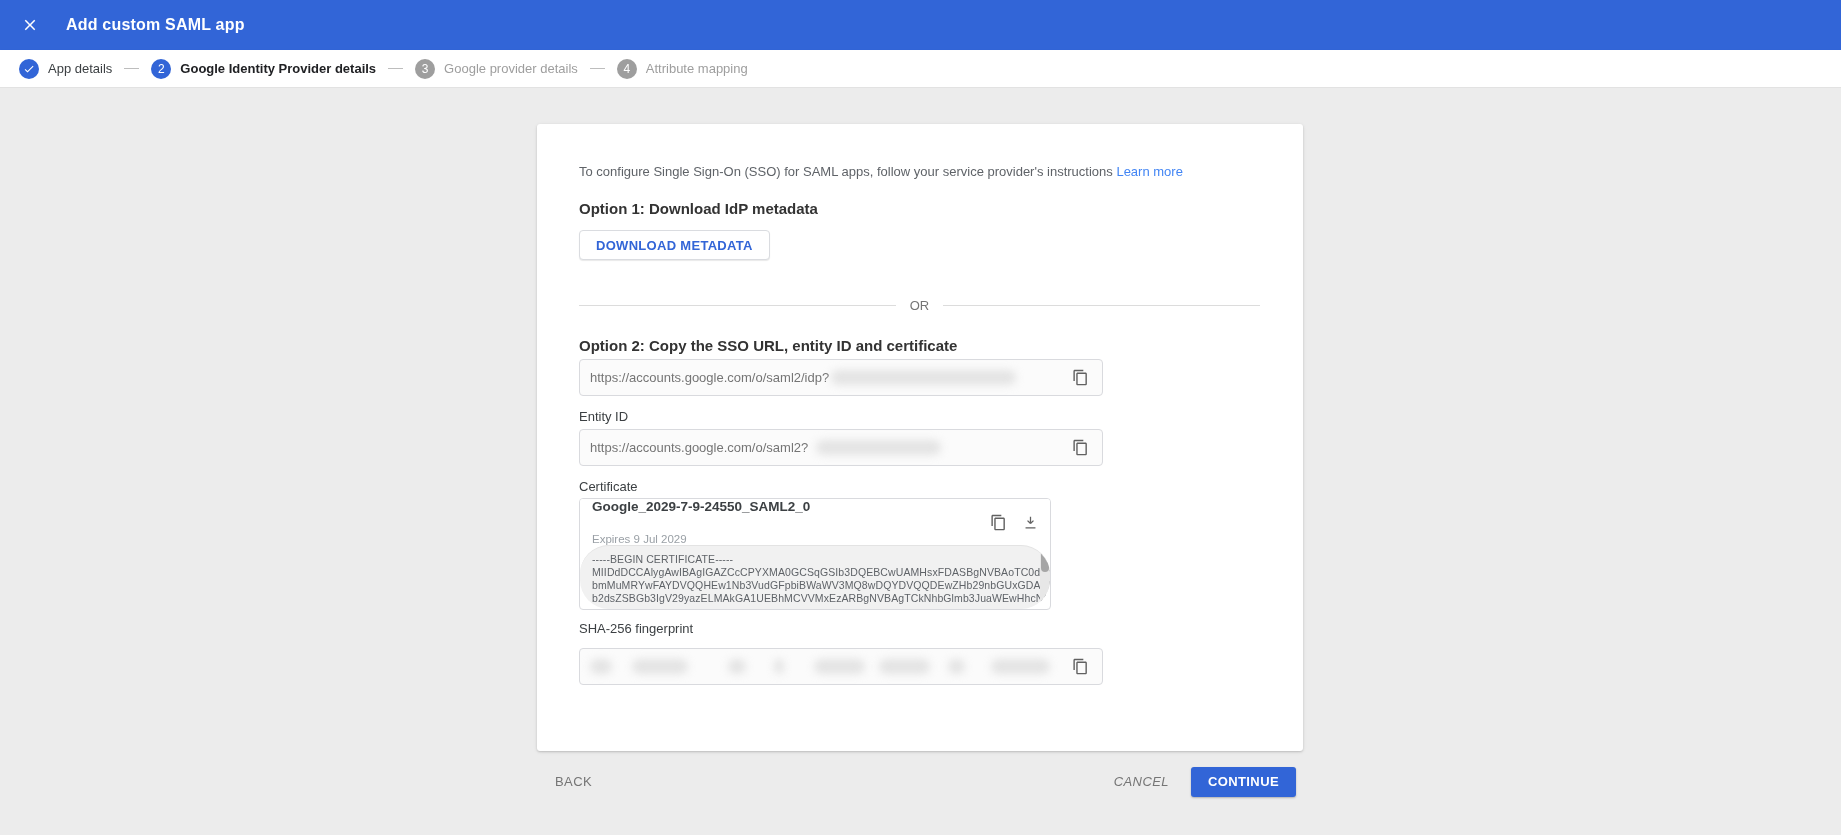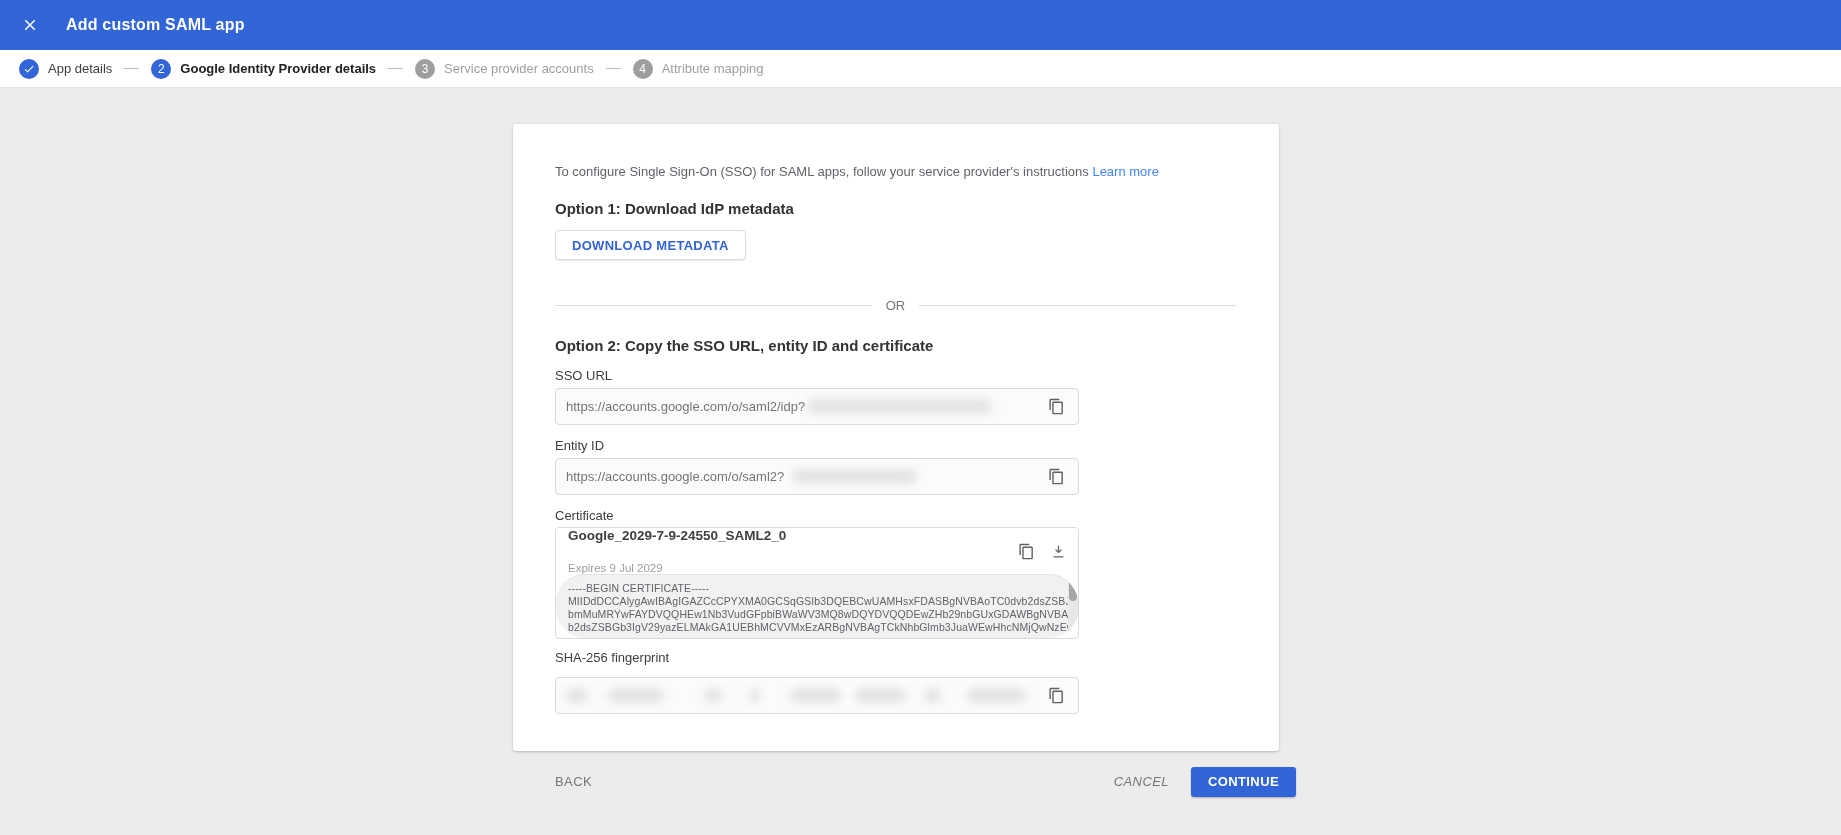--- a/index.html
+++ b/index.html
@@ -21,21 +21,21 @@
                  font-size:12px; color:#fff; flex:none; }
   .step-circle.done, .step-circle.active { background:#3265d7; }
   .step-circle.pending { background:#9e9e9e; }
   .step-label { margin-left:9px; font-size:13px; color:#3c4043; white-space:nowrap; }
   .step-label.active { font-weight:700; color:#202124; max-width:197px; overflow:hidden; }
   .step-label.pending { color:#9e9e9e; }
   .step-dash { width:15px; height:1px; background:#bdbdbd; margin:0 12px; }
 
   
   .page-body { position:relative; width:100%; height:748px; background:#ececec; }
-  .card { position:absolute; left:513px; top:36px; width:766px; height:627px; background:#fff; border-radius:3px;
+  .card { position:absolute; left:537px; top:36px; width:766px; height:627px; background:#fff; border-radius:3px;
           box-shadow:0 1px 2px rgba(0,0,0,.15), 0 1px 4px rgba(0,0,0,.08); padding:40px 42px 36px 42px; }
 
   .intro { font-size:13px; color:#5f6368; line-height:16px; }
   .link { color:#4285f4; text-decoration:none; cursor:pointer; }
 
   .option-heading { font-size:15px; font-weight:700; color:#333; margin-top:20px; line-height:18px; }
 
   .download-btn { margin-top:12px; height:30px; padding:0 16px; background:#fff; border:1px solid #dadce0; border-radius:4px;
                   box-shadow:0 1px 1px rgba(0,0,0,.09); color:#3265d7; font-size:13px; font-weight:700;
                   letter-spacing:.3px; cursor:pointer; font-family:inherit; }
@@ -50,21 +50,21 @@
   .field-box { margin-top:4px; width:524px; height:37px; background:#fbfbfb; border:1px solid #d9dade; border-radius:4px;
                display:flex; align-items:center; padding:0 10px; }
   .field-value { font-size:13px; color:#757575; white-space:nowrap; }
   .field-spacer { flex:1; }
   .icon-btn { background:none; border:none; cursor:pointer; width:24px; height:24px; display:flex; align-items:center;
               justify-content:center; flex:none; }
 
   .redacted { height:15px; border-radius:7px; background:#d4d4d4; filter:blur(4px); opacity:.6; }
 
   
-  .cert-box { margin-top:3px; width:524px; border:1px solid #d9dade; border-radius:4px; overflow:hidden; }
+  .cert-box { margin-top:3px; width:472px; border:1px solid #d9dade; border-radius:4px; overflow:hidden; }
   .cert-head { height:46px; background:#fff; display:flex; align-items:center; padding:0 8px 0 12px; }
   .cert-name { font-size:13.5px; font-weight:700; color:#3c4043; line-height:16px; }
   .cert-expires { font-size:11.5px; color:#9aa0a6; margin-top:18px; }
   .cert-pem { position:relative; height:64px; background:#f1f1f1; border-top:1px solid #e3e3e3; padding:7px 18px 0 12px;
               overflow:hidden;border-radius:29px; }
   .cert-pem .pem-line { font-size:10.5px; color:#5f6368; line-height:13px; white-space:nowrap; letter-spacing:.1px; }
   .pem-scrollbar-track { position:absolute; top:0; right:0; width:10px; height:100%; background:#e7e7e7; }
   .pem-scrollbar-thumb { position:absolute; top:2px; right:1px; width:8px; height:24px; background:#a6a6a6; border-radius:4px; }
 
   .sha-label { margin-top:11px; }
@@ -105,21 +105,21 @@
       <span class="step-label">App details</span>
     </div>
     <span class="step-dash"></span>
     <div class="step">
       <span class="step-circle active">2</span>
       <span class="step-label active">Google Identity Provider details</span>
     </div>
     <span class="step-dash"></span>
     <div class="step">
       <span class="step-circle pending">3</span>
-      <span class="step-label pending">Service provider accounts</span>
+      <span class="step-label pending">Google provider details</span>
     </div>
     <span class="step-dash"></span>
     <div class="step">
       <span class="step-circle pending">4</span>
       <span class="step-label pending">Attribute mapping</span>
     </div>
   </div>
 
   <div class="page-body">
 
@@ -136,21 +136,20 @@
 
       <div class="or-row">
         <span class="line"></span>
         <span class="or-text">OR</span>
         <span class="line"></span>
       </div>
 
       <div class="option-heading option2-heading">Option 2: Copy the SSO URL, entity ID and certificate</div>
 
       
-      <div class="field-label">SSO URL</div>
       <div class="field-box">
         <span class="field-value">https://accounts.google.com/o/saml2/idp?</span>
         <span class="redacted" style="width:185px; margin-left:2px;"></span>
         <span class="field-spacer"></span>
         <button class="icon-btn">
           <svg width="17" height="17" viewBox="0 0 24 24">
               <path d="M16 1H4c-1.1 0-2 .9-2 2v14h2V3h12V1zm3 4H8c-1.1 0-2 .9-2 2v14c0 1.1.9 2 2 2h11c1.1 0 2-.9 2-2V7c0-1.1-.9-2-2-2zm0 16H8V7h11v14z" fill="#616161"></path>
             </svg>
         </button>
       </div>

